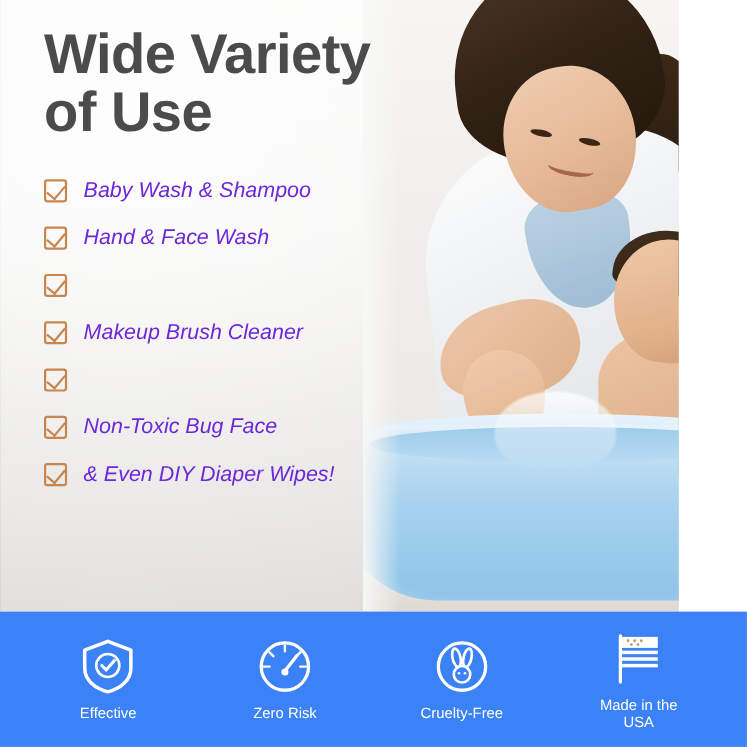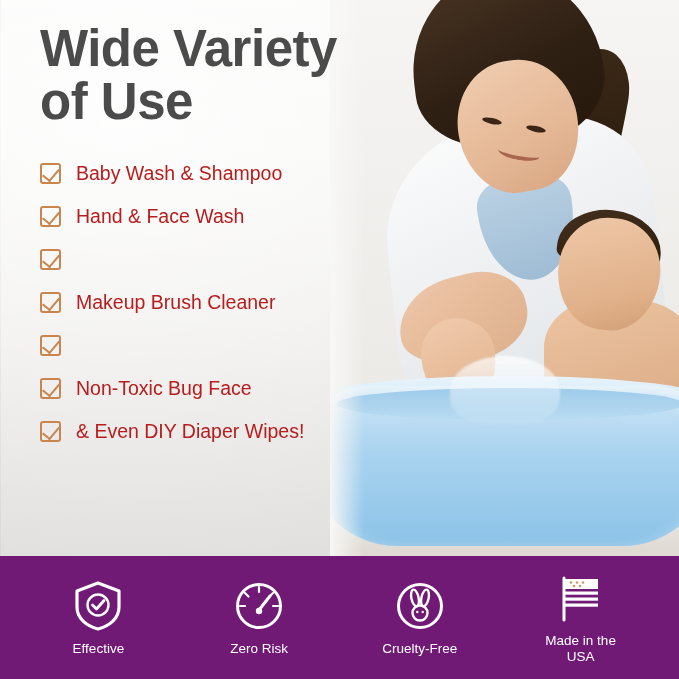--- a/index.html
+++ b/index.html
@@ -12,21 +12,21 @@
   .page {
     position: relative;
     width: 679px; height: 679px;
     background: #ffffff;
   }
 
   
   .hero {
     position: absolute;
     left: 0; top: 0;
-    width: 679px; height: 556px;
+    width: 617px; height: 556px;
     overflow: hidden;
     background: #f2f2f0;
   }
   
   .wall {
     position: absolute; inset: 0;
     background:
       linear-gradient(90deg, rgba(0,0,0,0.045) 0 1px, rgba(255,255,255,0) 1px 34px),
       linear-gradient(180deg, #fbfbfa 0%, #f0efed 60%, #e9e8e6 100%);
   }
@@ -223,30 +223,31 @@
     content: "";
     position: absolute;
     left: 4px; top: 0px;
     width: 8px; height: 14px;
     border-right: 2.5px solid #c8854e;
     border-bottom: 2.5px solid #c8854e;
     transform: rotate(40deg);
   }
   .item-label {
     font-size: 19.5px;
-    color: #b91c1c;
+    color: #6d28d9;
     white-space: nowrap;
+    font-style: italic;
   }
 
   
   .badgebar {
     position: absolute;
     left: 0; top: 556px;
     width: 679px; height: 123px;
-    background: #701a75;
+    background: #3b82f6;
     display: flex;
     align-items: center;
     justify-content: space-around;
     padding: 0 18px;
   }
   .badge {
     width: 120px;
     display: flex;
     flex-direction: column;
     align-items: center;

